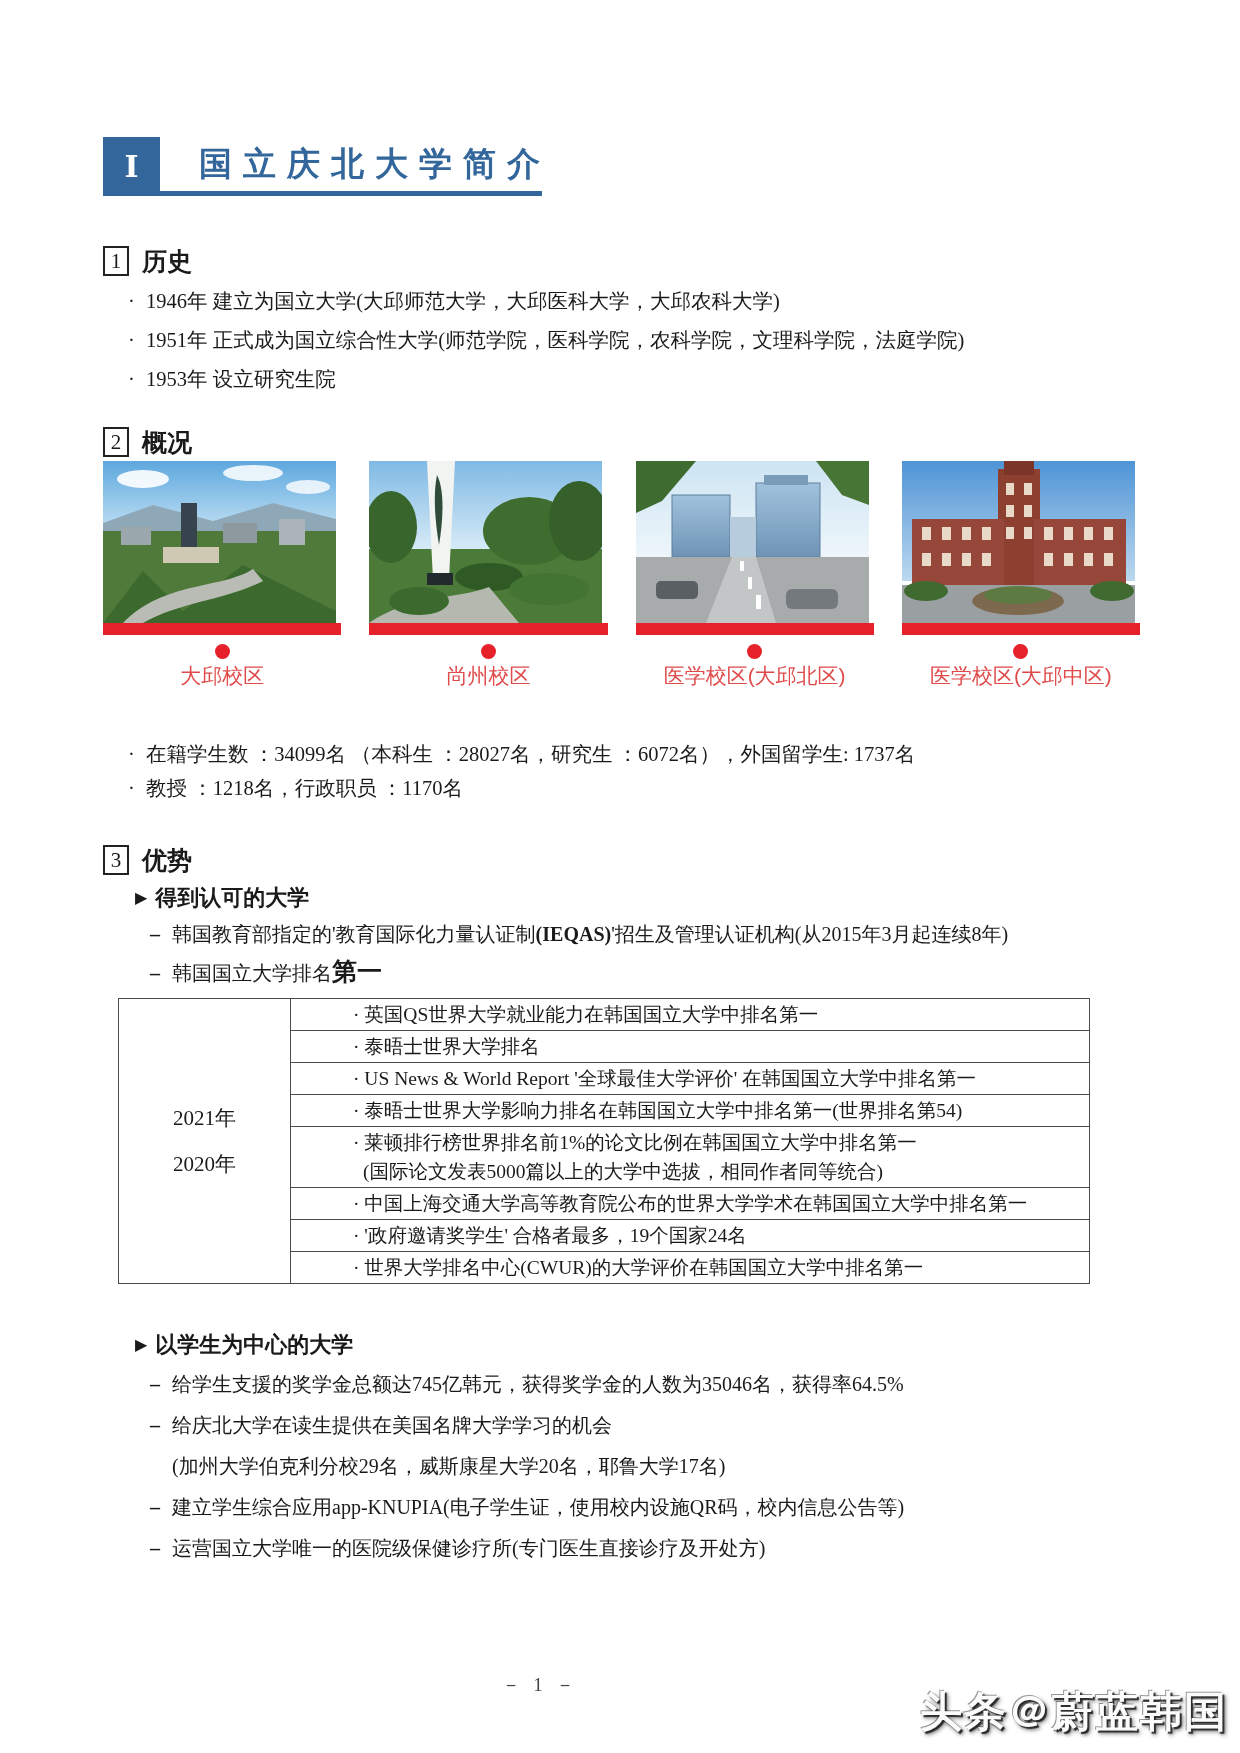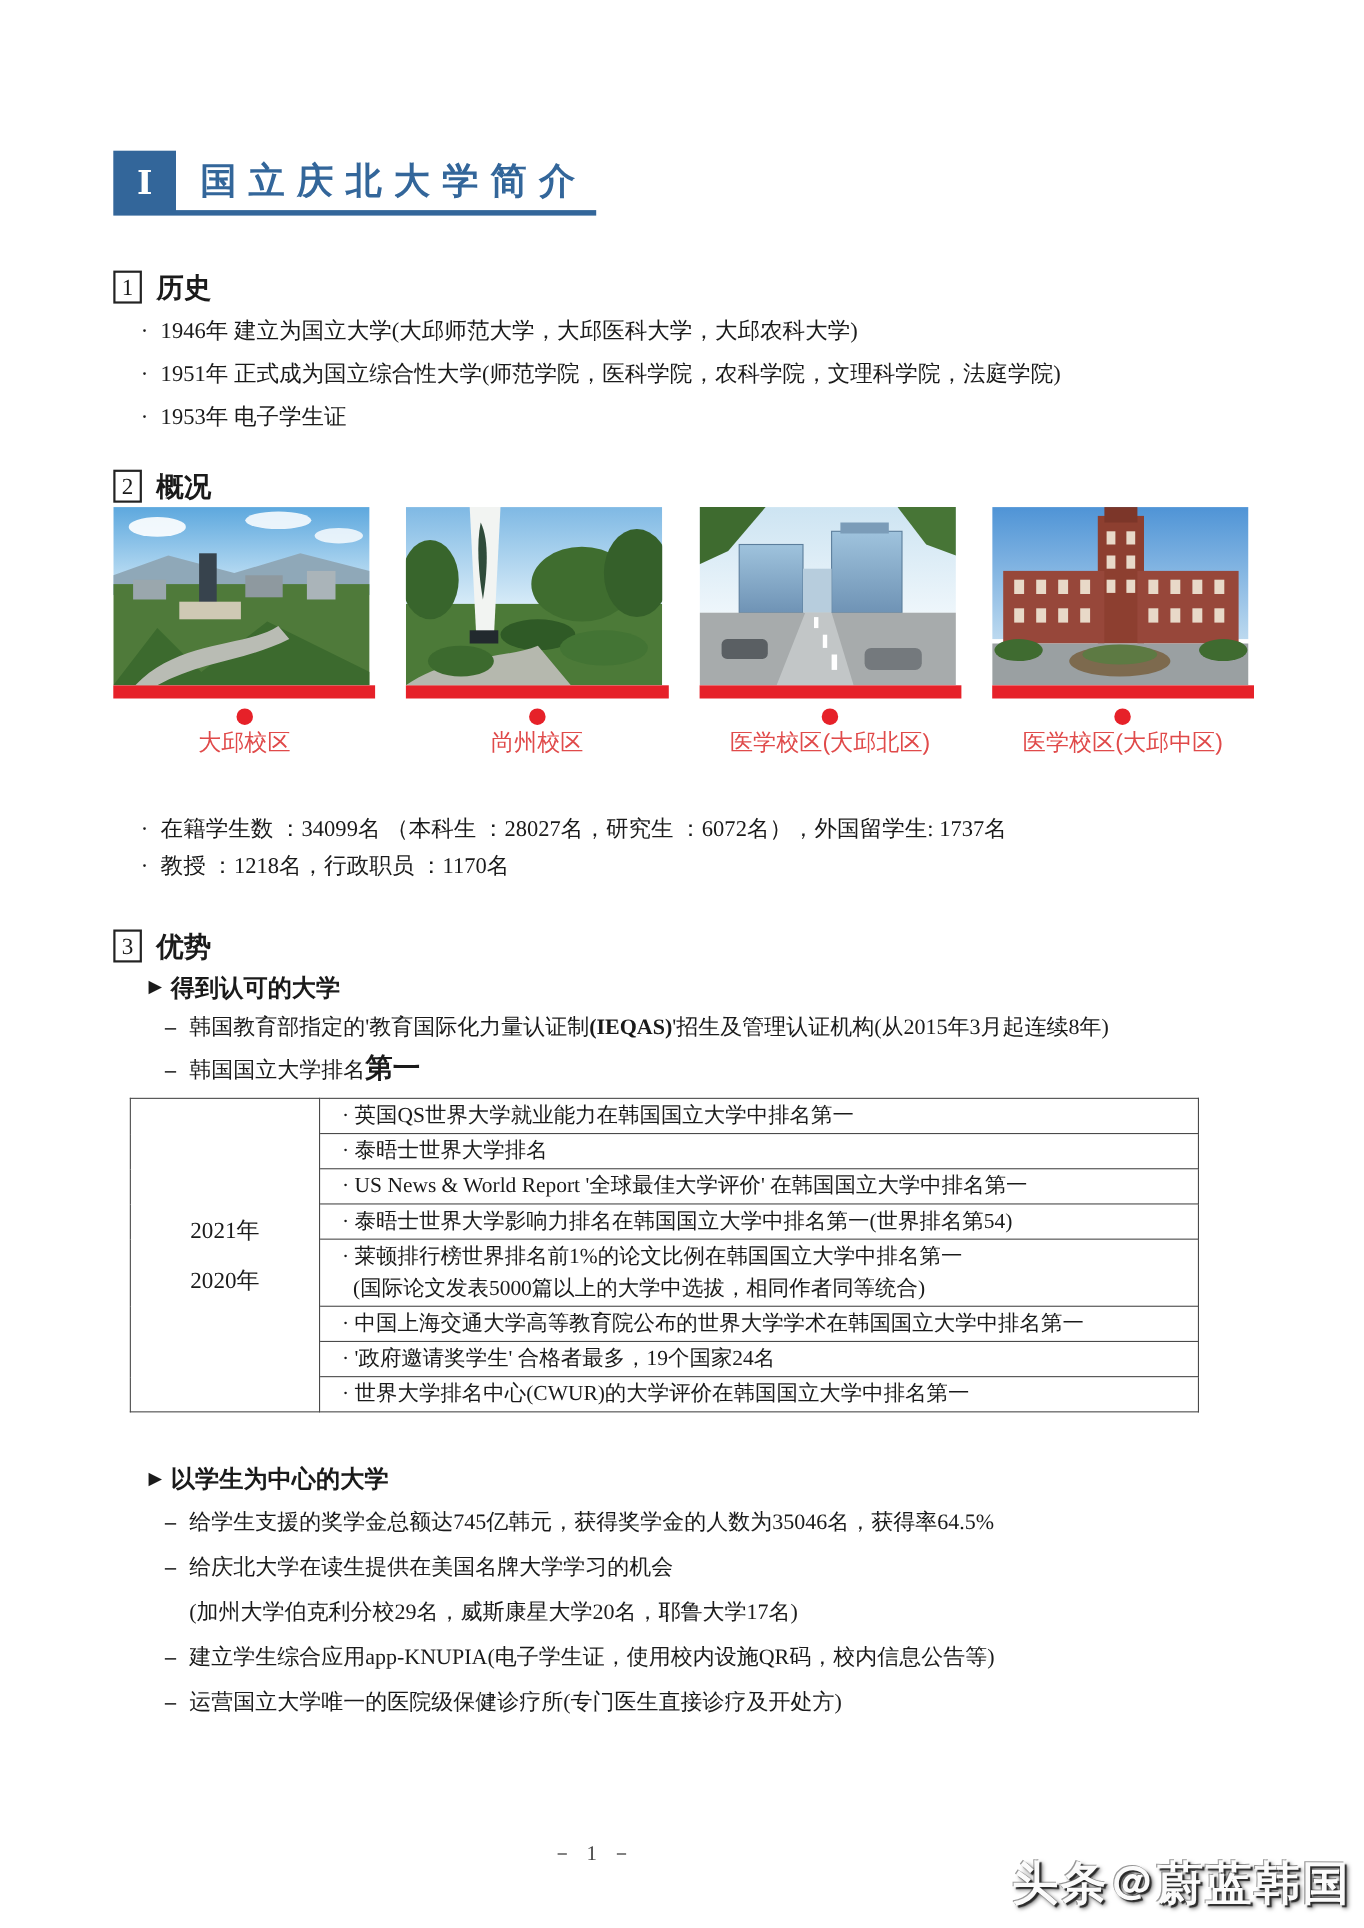--- a/index.html
+++ b/index.html
@@ -13,21 +13,21 @@
 
   
   .hdr { display:flex; align-items:stretch; height:59px; }
   .hdr-box {
     width:57px; background:#33669A; color:#ffffff;
     display:flex; align-items:center; justify-content:center;
     font-size:30px; font-weight:bold;
   }
   .hdr-title-wrap {
     width:382px; border-bottom:5px solid #33669A;
-    display:flex; align-items:center; padding-left:22px;
+    display:flex; align-items:center; padding-left:39px;
   }
   .hdr-title {
     color:#33669A; font-size:33px; font-weight:bold; letter-spacing:11px;
     white-space:nowrap;
   }
 
   
   .sec-h { display:flex; align-items:center; font-size:25px; font-weight:bold; height:34px; }
   .numbox {
     display:inline-flex; align-items:center; justify-content:center;
@@ -65,21 +65,21 @@
 
   
   .rank-table {
     border-collapse:collapse; margin:6px 0 0 15px; width:972px;
     table-layout:fixed;
   }
   .rank-table td { border:1.6px solid #4a4a4a; }
   .year-cell { width:172px; text-align:center; vertical-align:middle; font-size:21px; }
   .year-cell div { line-height:46px; }
   .row-cell { padding:1px 10px 1px 20px; font-size:19.5px; }
-  .row-cell div { line-height:29px; white-space:nowrap; }
+  .row-cell div { line-height:29px; white-space:nowrap;margin-left:42px; }
   .row-cell .cont { padding-left:10px; }
 
   
   .stu-list { margin-top:4px; }
   .stu-list li { font-size:20px; padding-left:47px; white-space:nowrap; }
   .stu-list li div { line-height:41px; }
   .stu-list .cont { padding-left:22px; }
   .stu-h3 { margin-top:46px; }
 
   
@@ -115,21 +115,21 @@
     </div>
   </div>
 
   <div class="sec-h mt-hist">
     <span class="numbox">1</span>
     <span>历史</span>
   </div>
   <ul class="dot-list">
     <li><span class="dot">·</span><span>1946年 建立为国立大学(大邱师范大学，大邱医科大学，大邱农科大学)</span></li>
     <li><span class="dot">·</span><span>1951年 正式成为国立综合性大学(师范学院，医科学院，农科学院，文理科学院，法庭学院)</span></li>
-    <li><span class="dot">·</span><span>1953年 电子学生证</span></li>
+    <li><span class="dot">·</span><span>1953年 设立研究生院</span></li>
   </ul>
 
   <div class="sec-h mt-ovr">
     <span class="numbox">2</span>
     <span>概况</span>
   </div>
 
   <div class="campus-row">
 
     <div class="campus-card">

